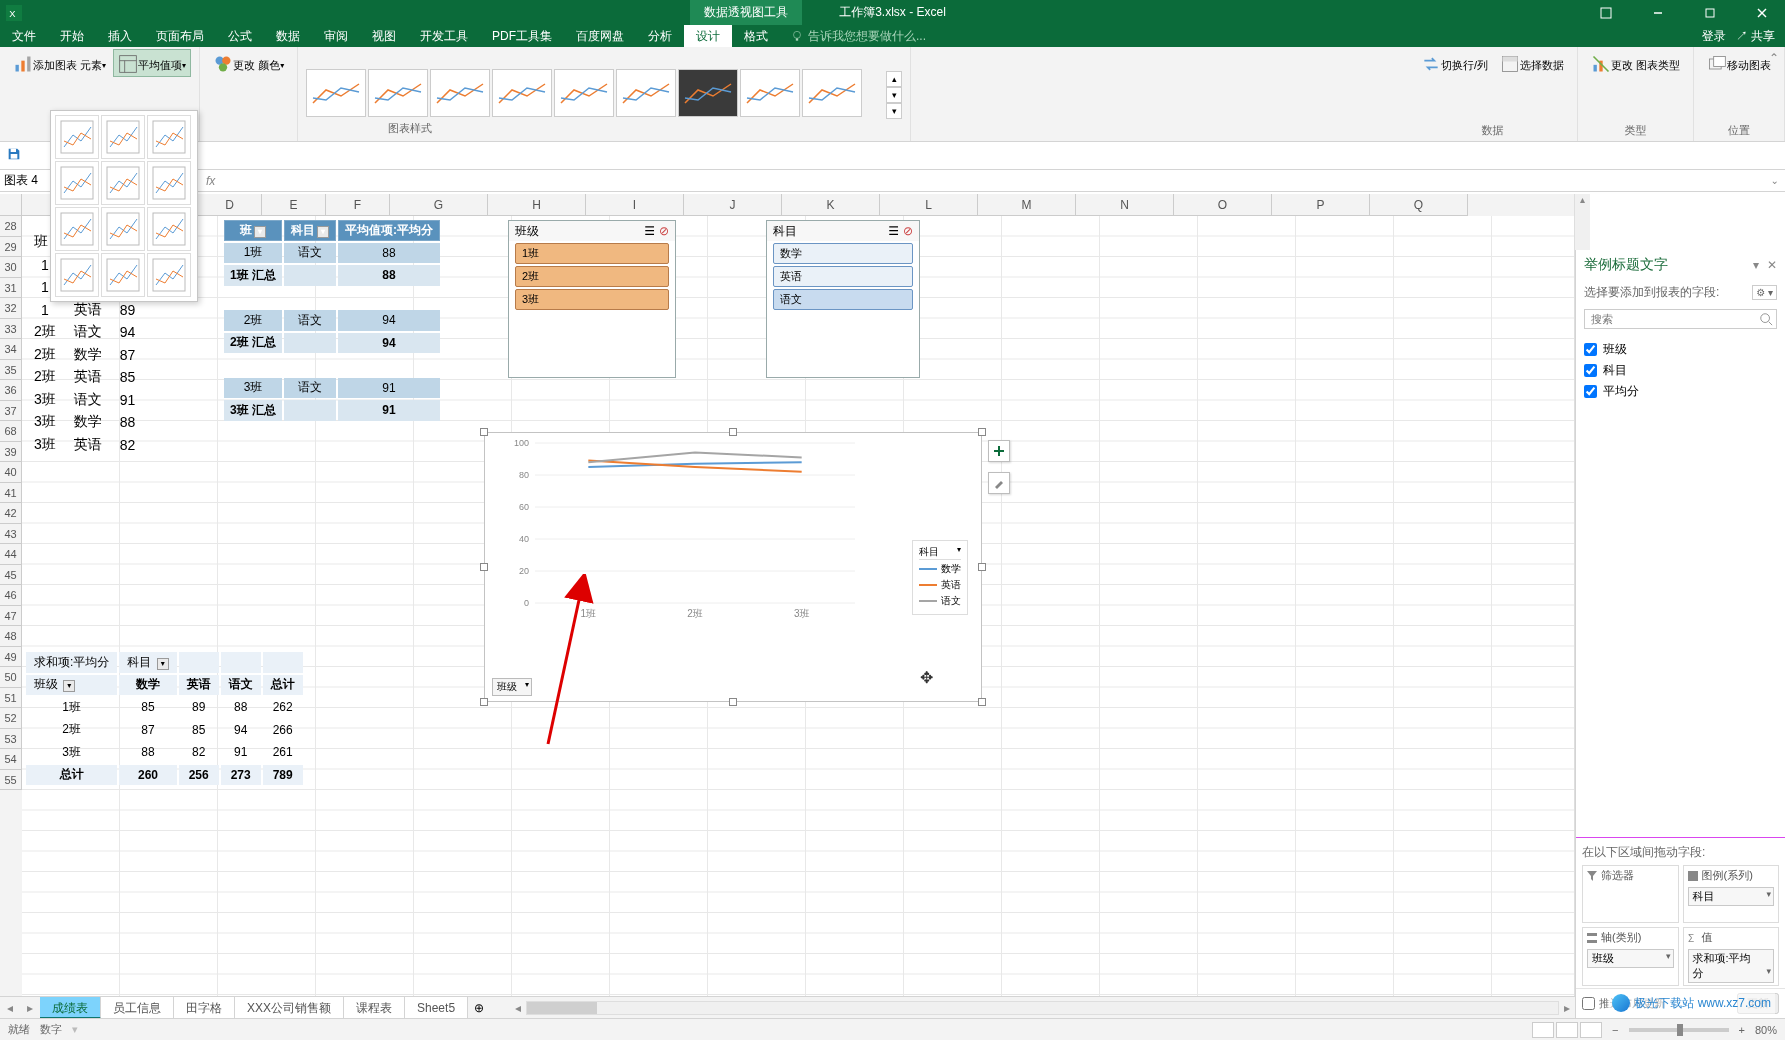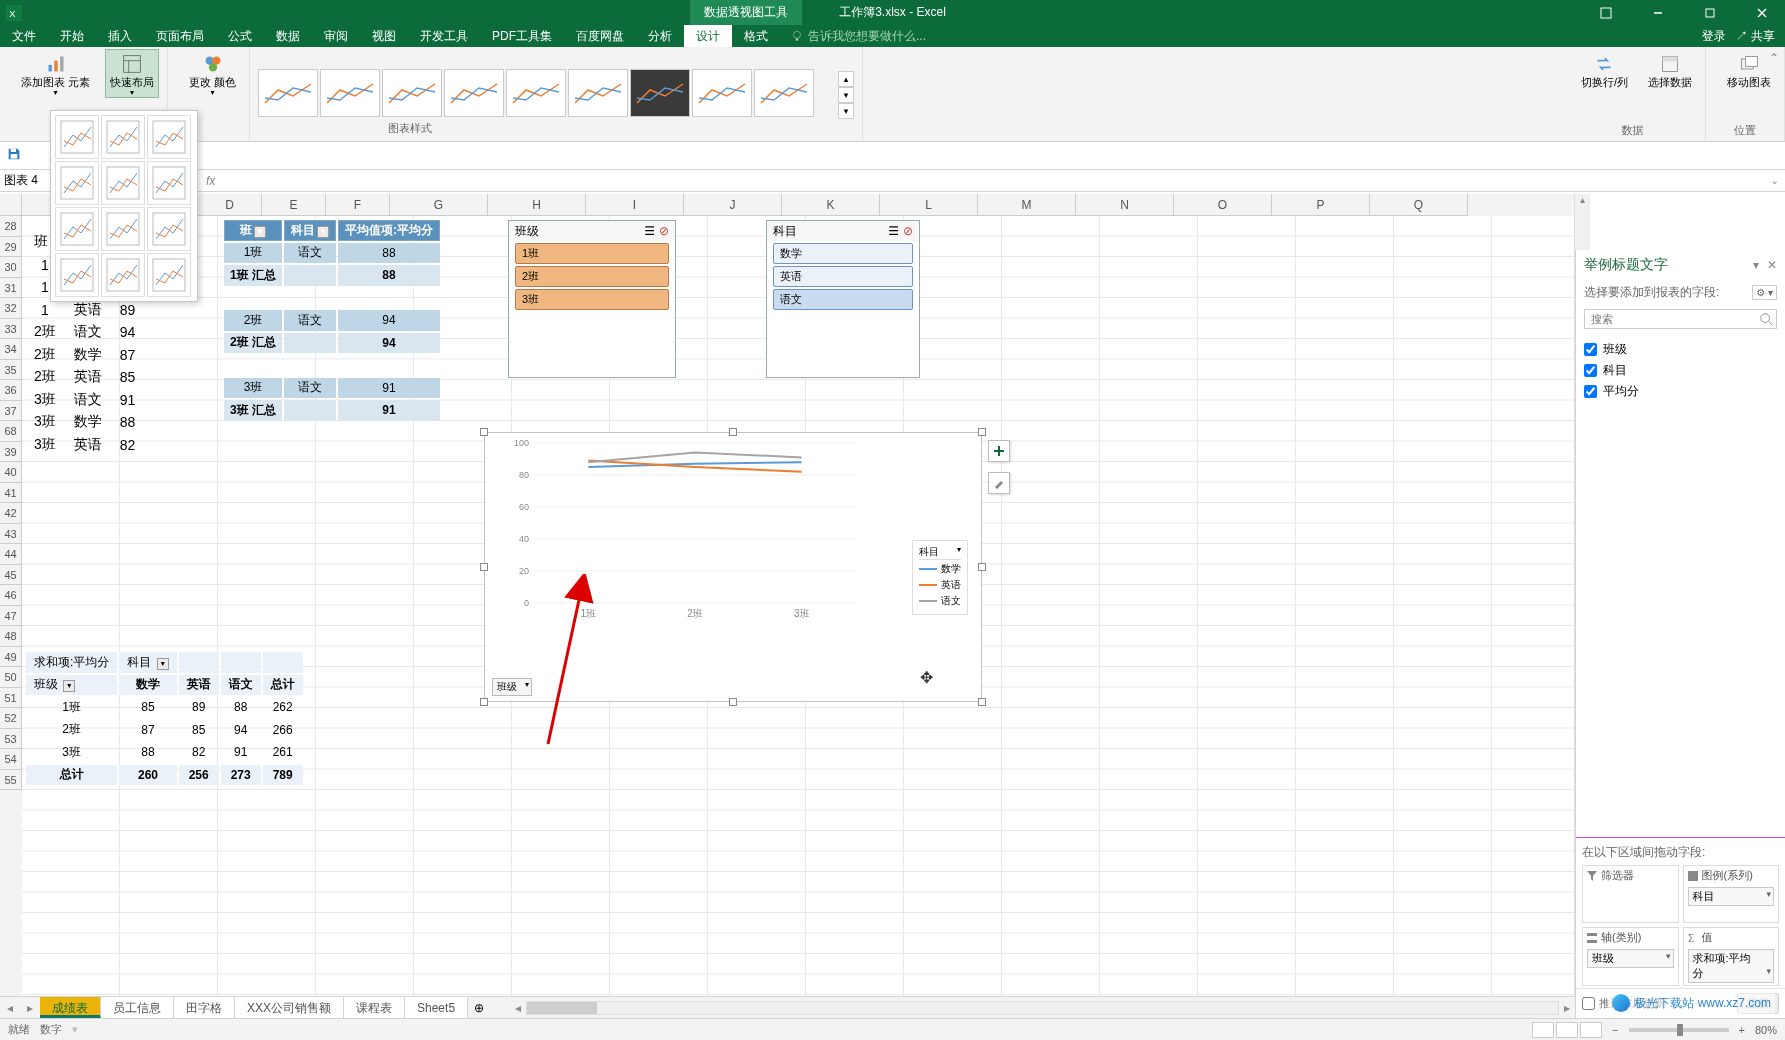--- a/index.html
+++ b/index.html
@@ -21,21 +21,21 @@
   .menu-item.active { background:#fff; color:#0b6b3a;}
   .tell-me { margin-left:10px; color:#a8d4b9; display:flex; align-items:center; gap:4px;}
   .tell-me .bulb { width:14px;height:14px; fill:#a8d4b9;}
   .share-area { margin-left:auto; display:flex; align-items:center; gap:10px; padding-right:10px; color:#fff;}
 
   
   .ribbon { height: 95px; background: #f3f3f3; border-bottom:1px solid #d4d4d4; display:flex; position:relative;}
   .ribbon-group { border-right:1px solid #e1e1e1; padding:2px 8px 0; display:flex; flex-direction:column; align-items:center;}
   .ribbon-group-label { font-size:11px; color:#666; margin-top:auto; padding-bottom:3px;}
   .chart-buttons { display:flex; gap:2px;}
-  .vb { display:flex; flex-direction:column; align-items:center; padding:4px 4px 0; cursor:pointer; border:1px solid transparent;margin-left:8px;}
+  .vb { display:flex; flex-direction:row; align-items:center; padding:4px 4px 0; cursor:pointer; border:1px solid transparent;}
   .vb.active { background:#c9e2d2; border:1px solid #8fb8a0;}
   .vb .ic { width:20px;height:20px; margin-bottom:2px;}
   .vb .lbl { font-size:11px; text-align:center; line-height:12px;}
   .drop-tri { font-size:8px;}
   .styles-scroll { width: 580px; height:60px; display:flex; gap:2px; align-items:flex-start; padding-top:4px;}
   .style-thumb { width:60px; height:48px; border:1px solid #ccc; background:#fff; display:flex; align-items:center; justify-content:center;}
   .style-thumb.dark { background:#3a3a3a;}
   .style-thumb svg { width:50px; height:30px;}
   .scrollbtns { width:16px; display:flex; flex-direction:column;}
   .scrollbtns div { width:16px;height:16px; border:1px solid #ccc; font-size:9px; text-align:center; line-height:14px; background:#fff;}
@@ -109,21 +109,21 @@
   
   .xtab { font-size:12px;}
   .xtab td, .xtab th { padding:0 8px; height:20.5px; text-align:center;}
   .xtab .hdr2 { background:#eaf1f8;}
   .xtab .tot { font-weight:bold; background:#eaf1f8;}
 
   
   .sheet-tabs { position:absolute; left:0; right:210px; bottom:22px; height:22px; background:#f3f3f3; border-top:1px solid #d4d4d4; display:flex; align-items:center; font-size:12px;}
   .sheet-tabs .navb { width:20px; text-align:center; color:#888; cursor:pointer;}
   .sheet-tab { padding:0 12px; height:22px; line-height:22px; border-right:1px solid #d4d4d4; background:#fff; color:#0b6b3a; cursor:pointer;}
-  .sheet-tab.active { border-bottom:4px solid #0f766e; background:#eab308;}
+  .sheet-tab.active { border-bottom:2px solid #0f766e; background:#7dd3fc;}
   .sheet-tab.inactiveA { color:#555;}
   .add-sheet { width:22px; text-align:center;}
   .hscroll { flex:1; display:flex; align-items:center; padding-left:20px;}
   .hscroll .track { flex:1; height:14px; background:#f0f0f0; border:1px solid #dedede; position:relative;}
   .hscroll .thumb { position:absolute; left:0; top:0; height:12px; width:70px; background:#cfcfcf;}
   .hscroll .ar { width:16px; text-align:center; color:#888;}
 
   
   .vscroll { position:absolute; right:195px; top:194px; bottom:44px; width:16px; background:#f0f0f0; border-left:1px solid #dedede; display:flex; flex-direction:column; align-items:center;}
   .vscroll .ar { height:16px; width:100%; text-align:center; color:#888; font-size:10px;}
@@ -252,21 +252,21 @@
         <span class="lbl">添加图表
 元素</span>
           <span class="drop-tri">▾</span>
       </div>
       <div class="vb active">
         <svg class="ic" viewBox="0 0 24 24">
             <rect x="2" y="2" width="20" height="20" fill="none" stroke="#666"></rect>
             <line x1="2" y1="8" x2="22" y2="8" stroke="#666"></line>
             <line x1="8" y1="8" x2="8" y2="22" stroke="#666"></line>
           </svg>
-        <span class="lbl">快速布局</span>
+        <span class="lbl">平均值项</span>
           <span class="drop-tri">▾</span>
       </div>
     </div>
     <div class="ribbon-group-label">图表布局</div>
   </div>
   <div class="ribbon-group">
     <div class="vb">
       <svg class="ic" viewBox="0 0 24 24">
           <circle cx="8" cy="8" r="5" fill="#5b9bd5"></circle>
           <circle cx="16" cy="8" r="5" fill="#ed7d31"></circle>
@@ -352,20 +352,32 @@
       </div>
       <div class="vb">
         <svg class="ic" viewBox="0 0 24 24">
             <rect x="3" y="3" width="18" height="18" fill="none" stroke="#888"></rect>
             <rect x="3" y="3" width="18" height="6" fill="#ddd"></rect>
           </svg>
         <span class="lbl">选择数据</span>
       </div>
     </div>
     <div class="ribbon-group-label">数据</div>
+  </div>
+  <div class="ribbon-group">
+    <div class="vb">
+      <svg class="ic" viewBox="0 0 24 24">
+          <rect x="3" y="13" width="4" height="8" fill="#5b9bd5"></rect>
+          <rect x="10" y="8" width="4" height="13" fill="#ed7d31"></rect>
+          <path d="M3 3l18 18" stroke="#70ad47" stroke-width="2"></path>
+        </svg>
+      <span class="lbl">更改
+图表类型</span>
+    </div>
+    <div class="ribbon-group-label">类型</div>
   </div>
   <div class="ribbon-group">
     <div class="vb">
       <svg class="ic" viewBox="0 0 24 24">
           <rect x="3" y="6" width="14" height="12" fill="none" stroke="#888"></rect>
           <rect x="8" y="3" width="14" height="12" fill="#fff" stroke="#888"></rect>
         </svg>
       <span class="lbl">移动图表</span>
     </div>
     <div class="ribbon-group-label">位置</div>

